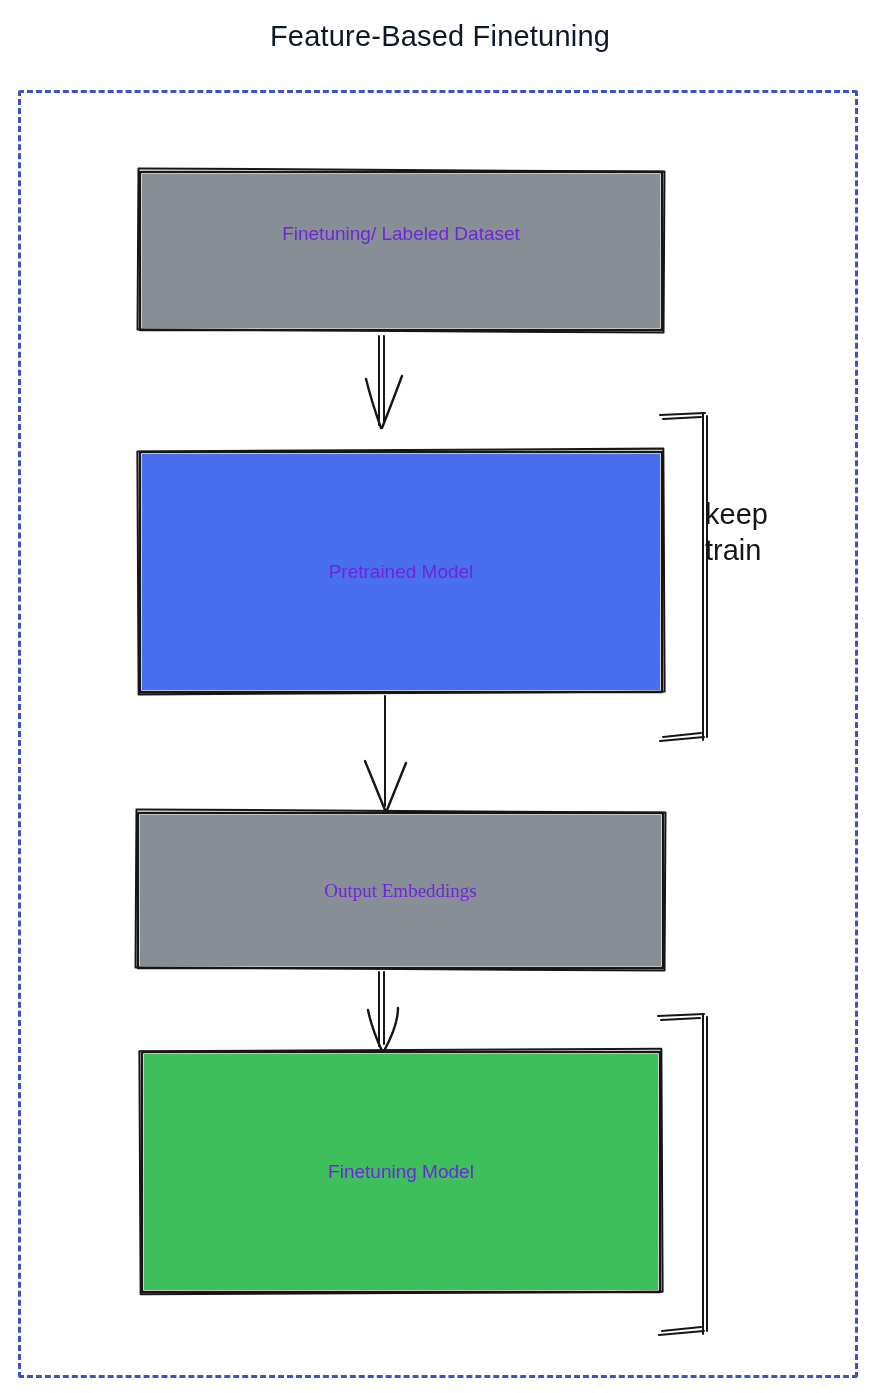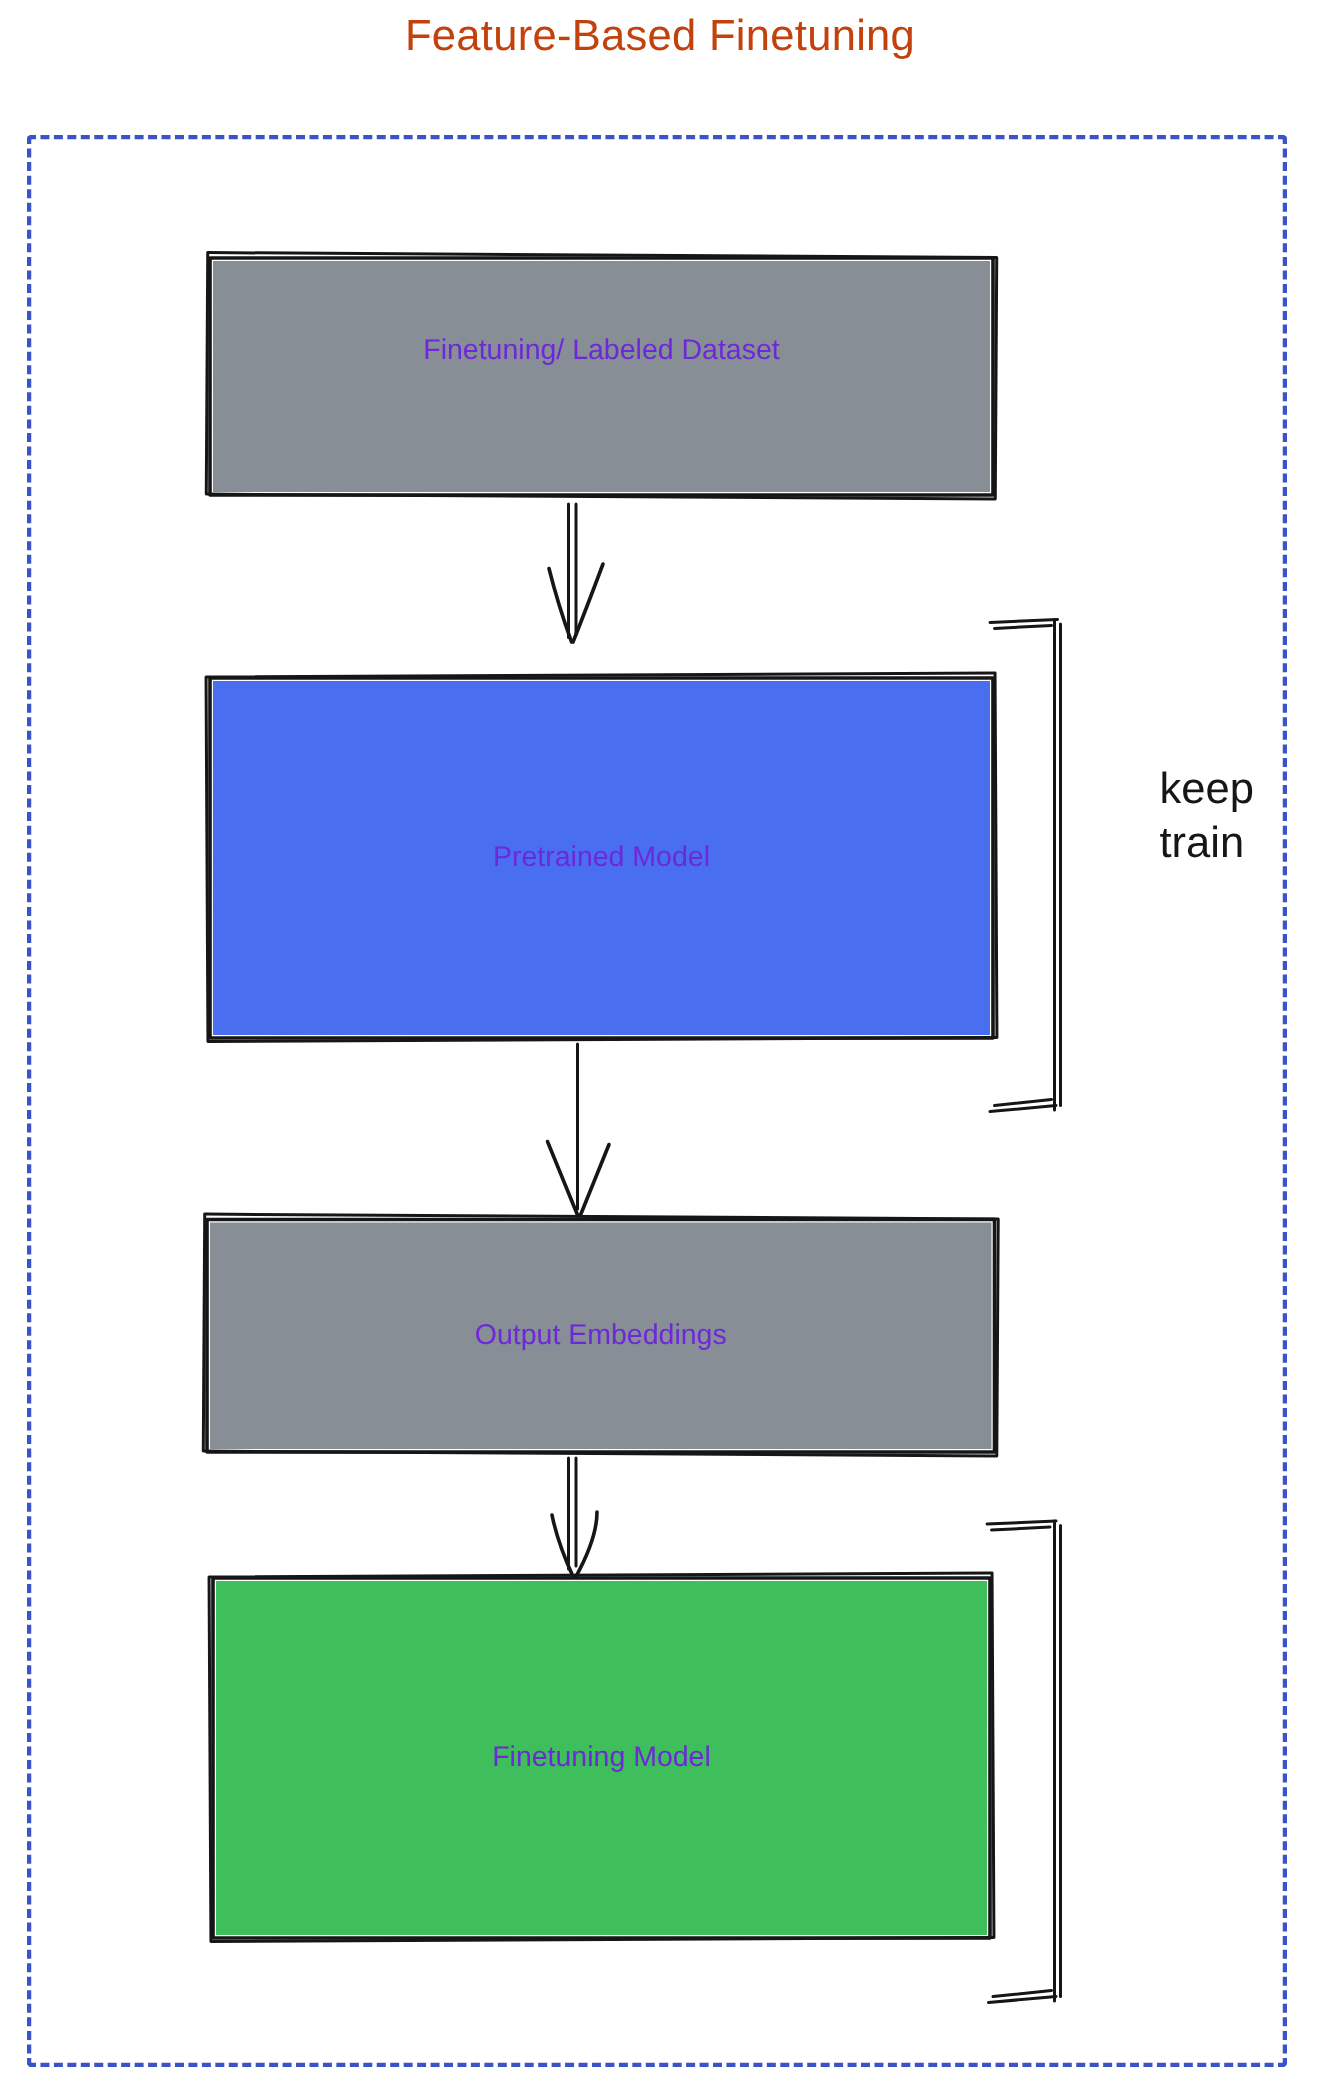--- a/index.html
+++ b/index.html
@@ -11,26 +11,26 @@
   .canvas {
     position: relative;
     width: 880px;
     height: 1393px;
     background: #ffffff;
     overflow: hidden;
   }
   .title {
     position: absolute;
     left: 0;
-    top: 8px;
+    top: 20px;
     width: 880px;
     text-align: center;
     font-size: 29px;
     font-weight: 500;
-    color: #c2410c;
+    color: #0f172a;
     letter-spacing: 0.2px;
   }
   .frame {
     position: absolute;
     left: 18px;
     top: 90px;
     width: 834px;
     height: 1282px;
     border: 3px dashed #3A53C9;
     border-radius: 3px;
@@ -53,30 +53,30 @@
     position: absolute;
     display: flex;
     align-items: center;
     justify-content: center;
     font-size: 19px;
     color: #6d28d9;
     text-align: right;
   }
   .lbl-dataset    { left: 140px; top: 172px; width: 522px; height: 158px; padding-bottom: 34px; box-sizing: border-box; }
   .lbl-pretrained { left: 140px; top: 452px; width: 522px; height: 240px; }
-  .lbl-embeddings { left: 138px; top: 813px; width: 525px; height: 155px; }
+  .lbl-embeddings { left: 138px; top: 813px; width: 525px; height: 155px; font-family: Liberation Serif, serif; }
   .lbl-classifier { left: 142px; top: 1052px; width: 518px; height: 240px; }
   .annotation {
     position: absolute;
     font-size: 29px;
     line-height: 36px;
     color: #161616;
     white-space: nowrap;
   }
-  .ann-keep-frozen  { left: 773px; top: 496px; margin-top: 12px; }
+  .ann-keep-frozen  { left: 705px; top: 496px; }
   .ann-train-update { left: 740px; top: 1100px; }
 </style>
 </head>
 <body>
 
 <div class="canvas">
 
   <div class="title">Feature-Based Finetuning</div>
 
   <div class="frame"></div>

